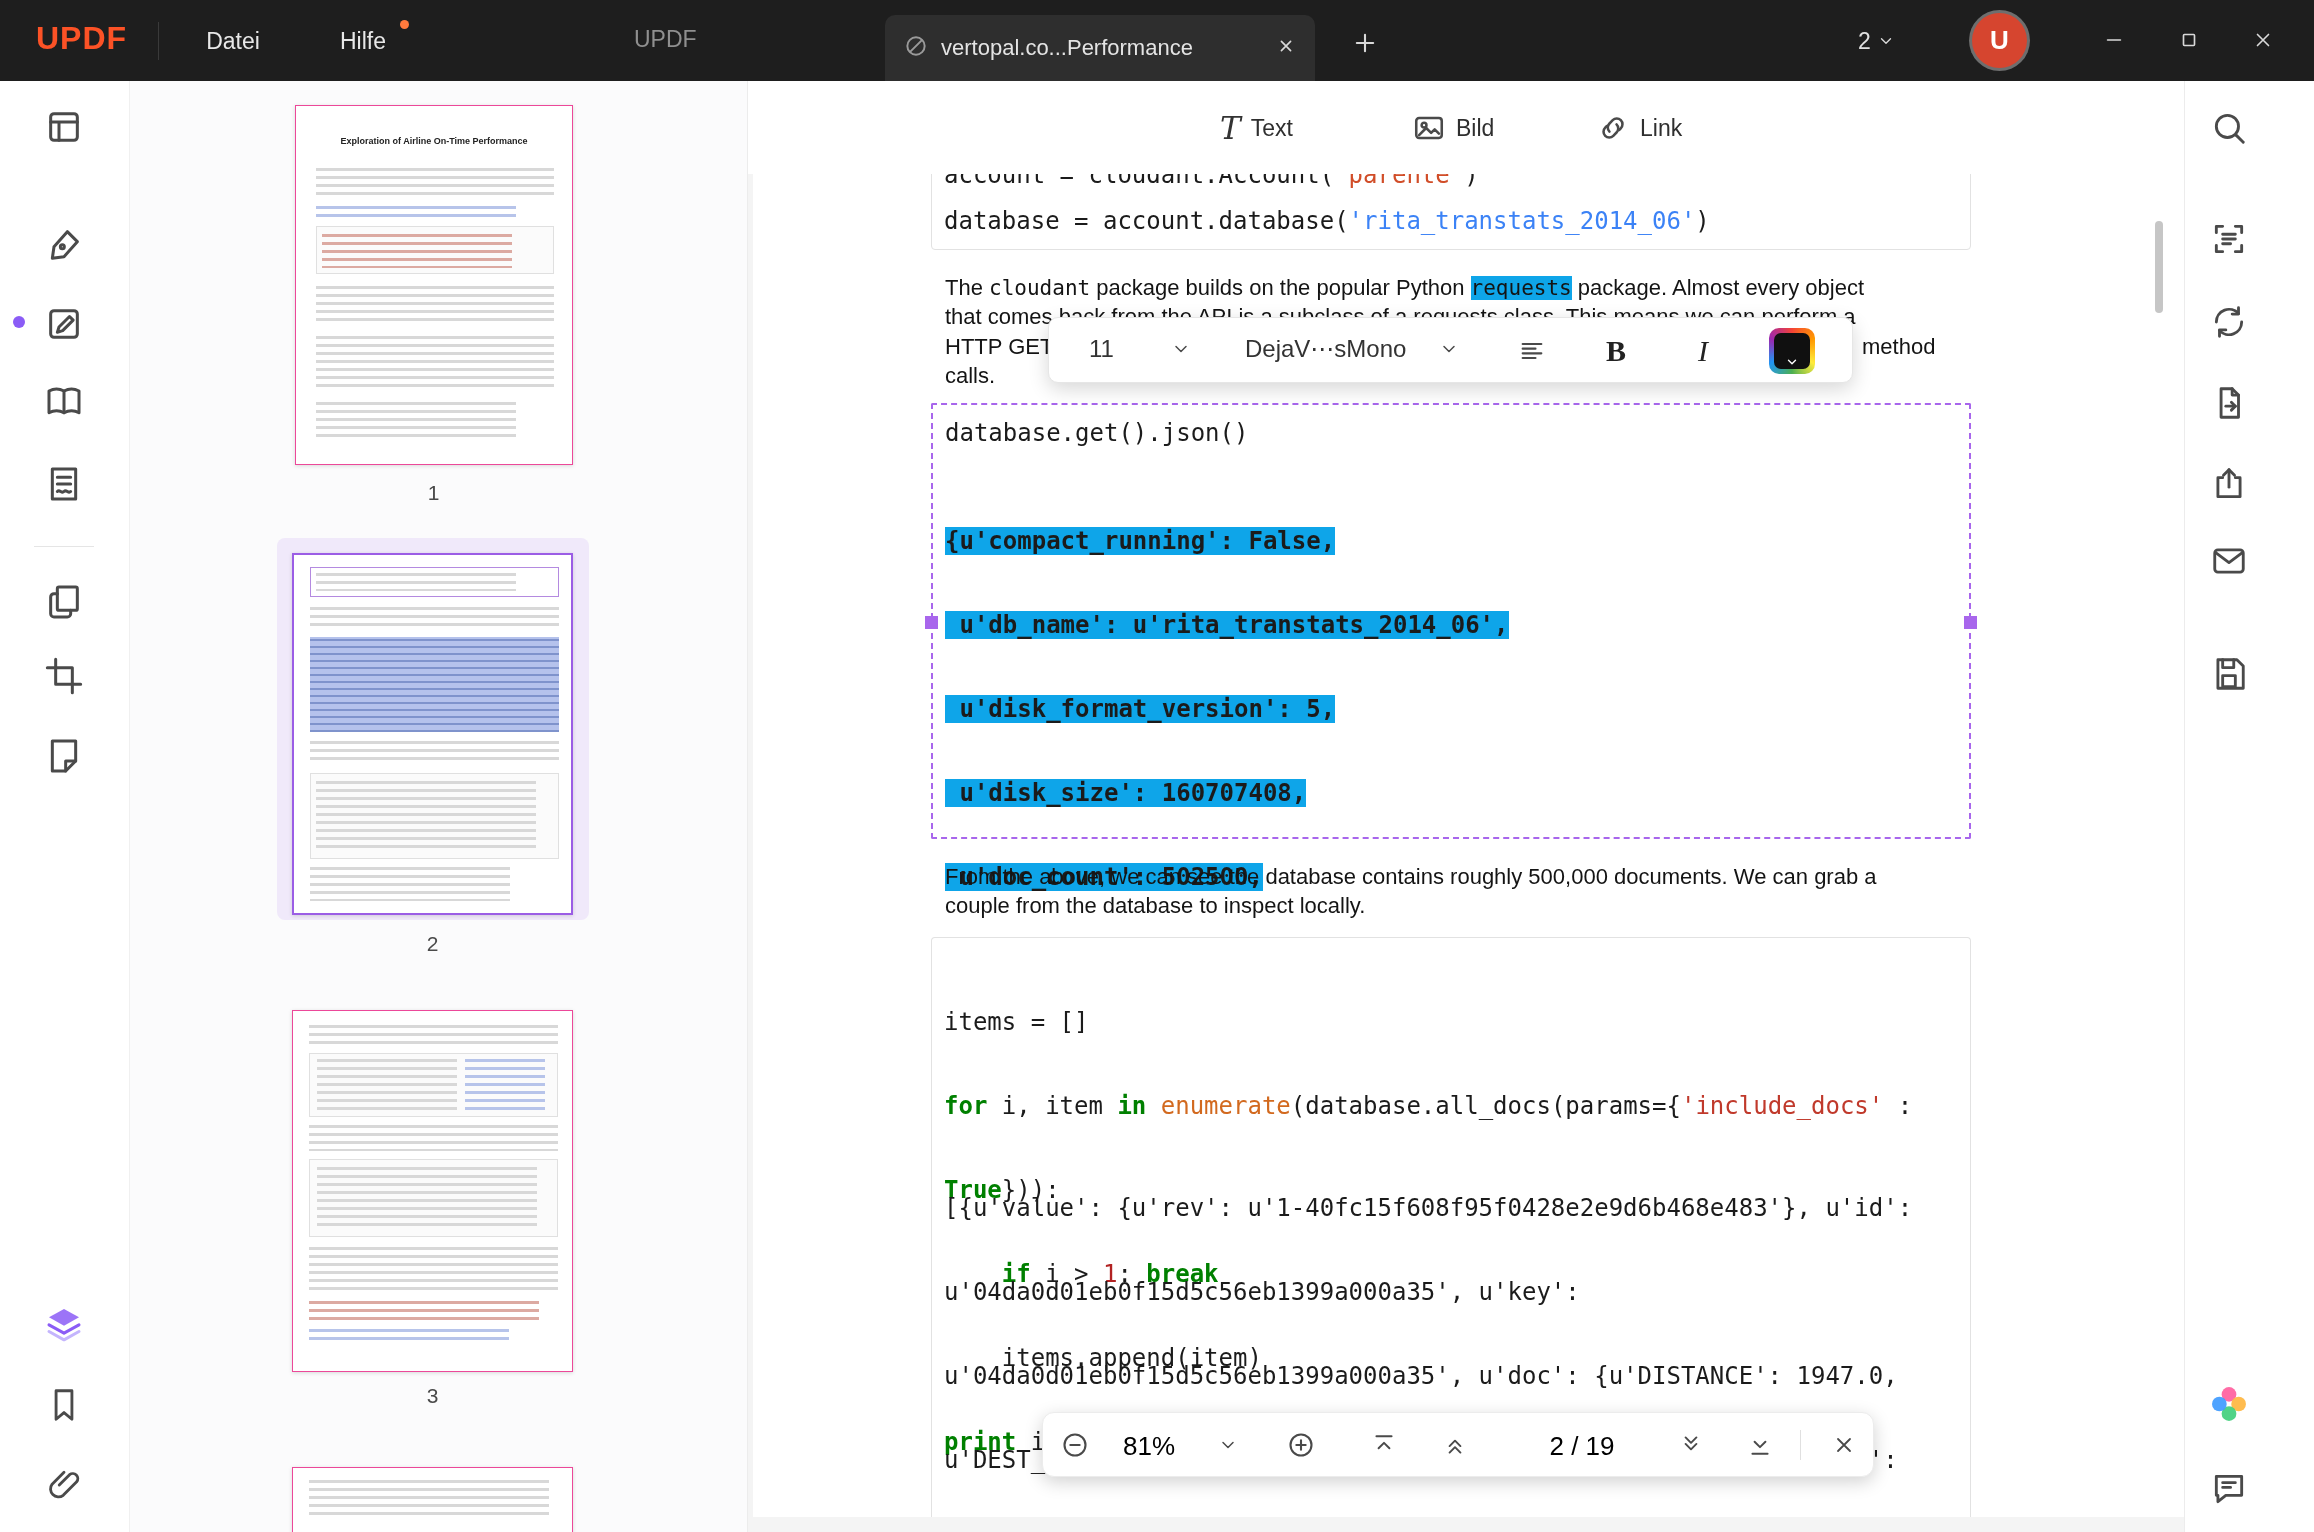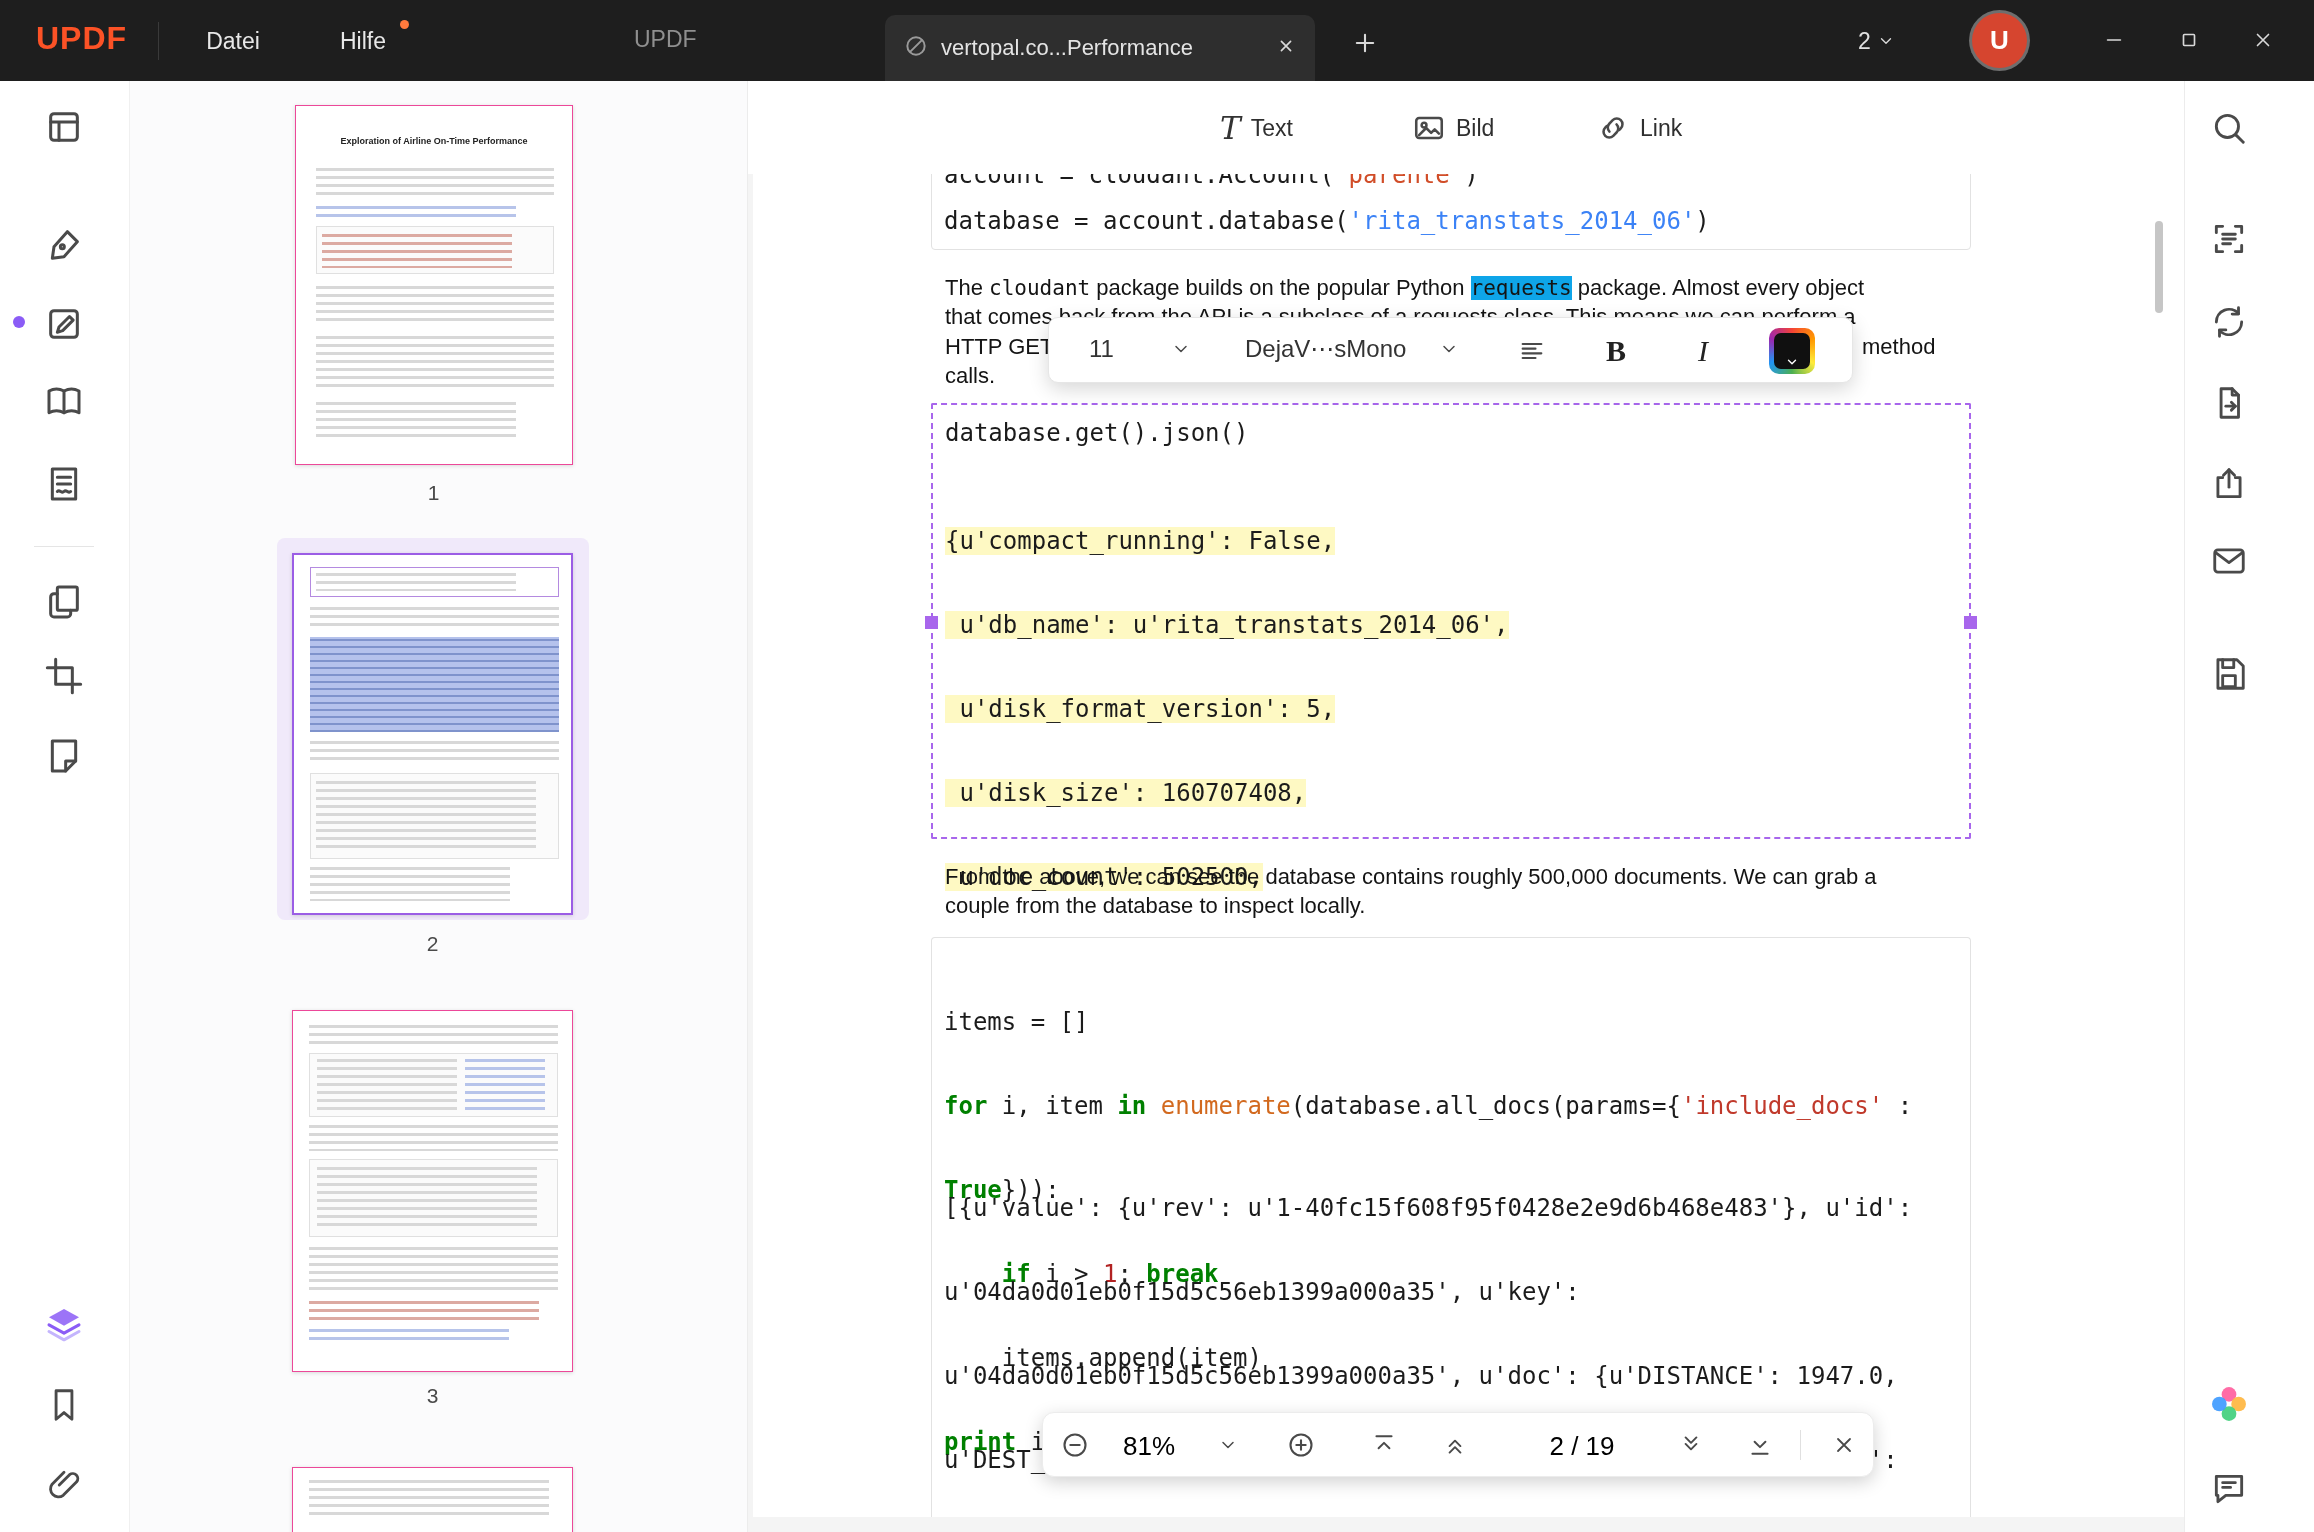--- a/index.html
+++ b/index.html
@@ -71,21 +71,21 @@
   .tool { position:absolute; top:27px; height:40px; display:flex; align-items:center; gap:10px;
           color:#2f2f2f; font-size:23px; }
   .t-glyph { font-family:"DejaVu Serif", serif; font-style:italic; font-size:31px; color:#333; }
   .page { position:absolute; left:5px; top:93px; width:1436px; height:1343px; background:#ffffff; overflow:hidden; }
 
   .code { font-family:"DejaVu Sans Mono", monospace; font-size:24px; line-height:28px;
           white-space:pre; color:#1b1b1b; }
   .prose { font-size:22px; line-height:29px; color:#141414; white-space:pre; }
   .icode { font-family:"DejaVu Sans Mono", monospace; font-size:21px; }
   .phl { background:#0ea5e9; }
-  .hl { background:#fef9c3; }
+  .hl { background:#0ea5e9;font-weight:bold; }
   .kw { color:#008000; font-weight:bold; }
   .fn { color:#d2691e; }
   .str { color:#c0392b; }
   .num { color:#b22222; }
   .str-red { color:#d14d28; }
   .str-green { color:#3b82f6; }
 
   .cell { position:absolute; border:1px solid #e2e2e2; border-radius:4px; background:#fff; }
   .cell-sel { position:absolute; border:2px dashed #a866ec; border-radius:2px; }
   .handle { position:absolute; width:13px; height:13px; background:#a866ec; }

